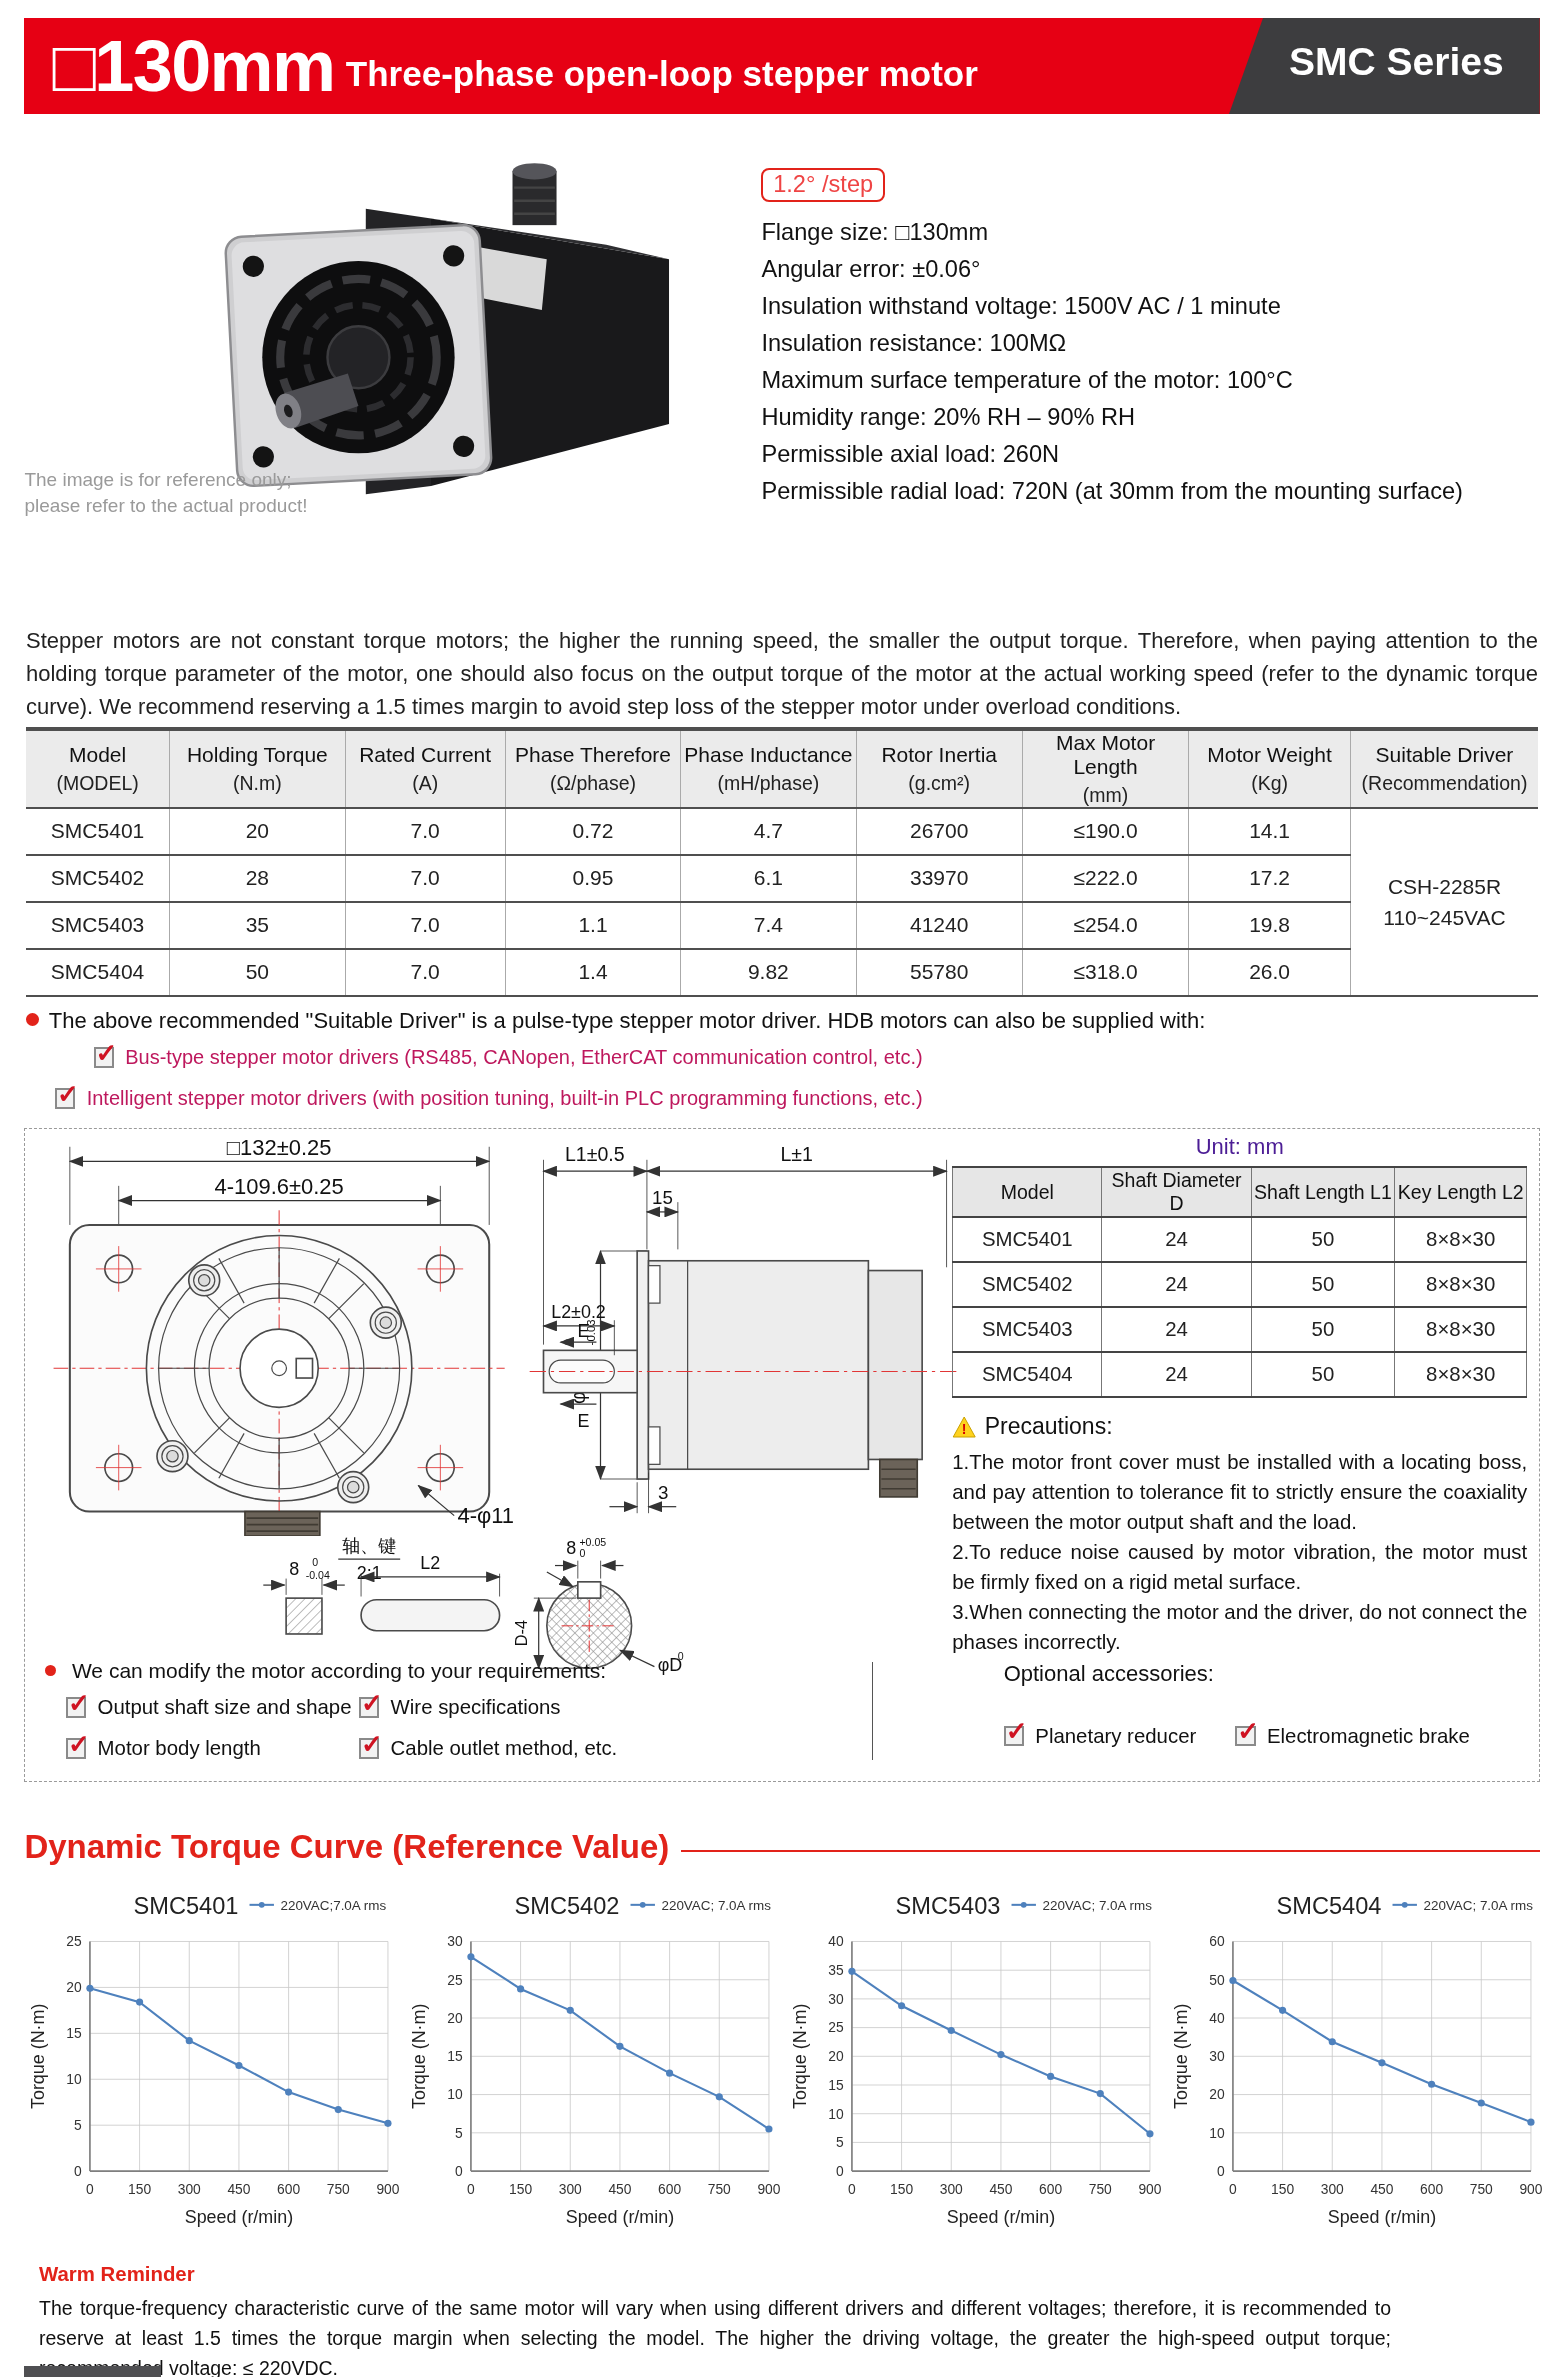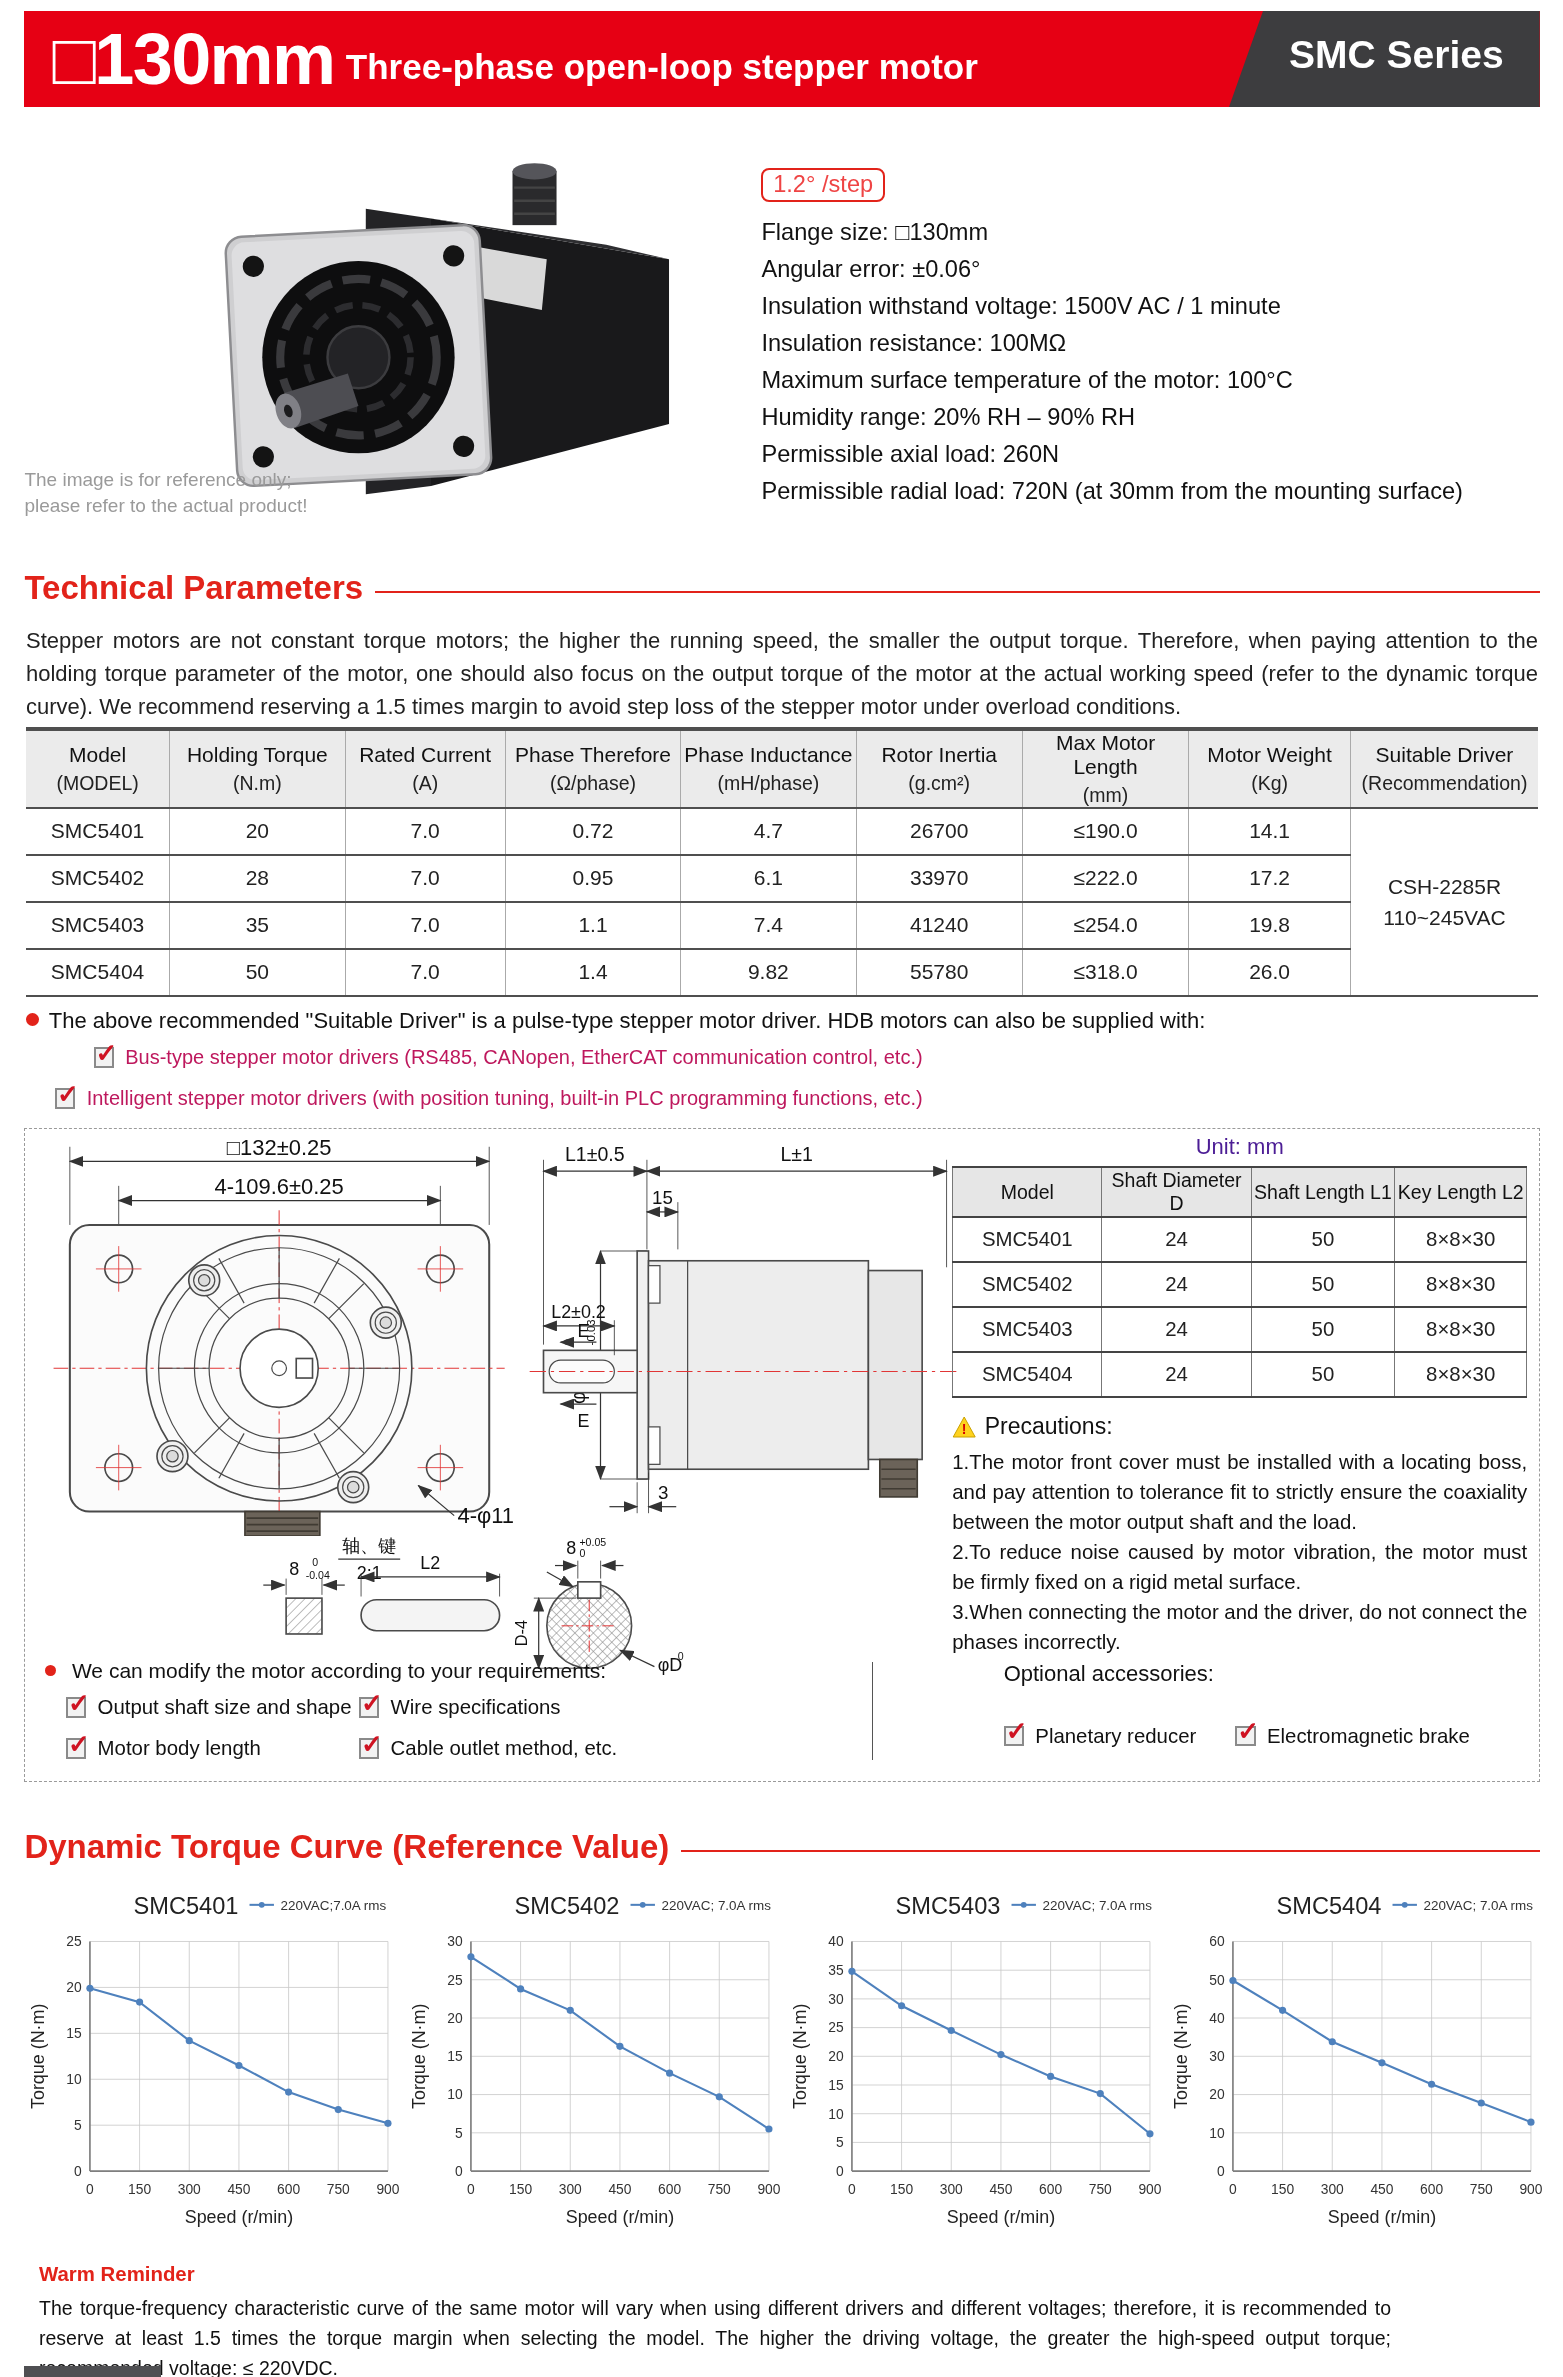--- a/index.html
+++ b/index.html
@@ -1,19 +1,19 @@
 <!DOCTYPE html>
 <html style="font-size:13px"><head>
 <meta charset="utf-8">
 <style>
   html,body{margin:0;padding:0;background:#fff;}
   .page{position:relative;width:1564px;height:2377px;background:#fff;overflow:hidden;
         font-family:"Liberation Sans", sans-serif;color:#1a1a1a;}
   
-  .banner{position:absolute;top:11px;left:24.4px;right:24.4px;height:96px;background:#e60014;display:flex;}
+  .banner{position:absolute;top:18px;left:24.4px;right:24.4px;height:96px;background:#e60014;display:flex;}
   .banner-left{flex:1;display:flex;align-items:baseline;padding-left:28px;overflow:hidden;}
   .banner-size{color:#fff;font-size:72px;font-weight:bold;line-height:96px;letter-spacing:-1.6px;}
   .banner-sub{color:#fff;font-size:35px;font-weight:bold;margin-left:11.4px;position:relative;top:-4.9px;}
   .banner-series{background:#3d3d3f;color:#fff;font-size:39px;font-weight:bold;
       display:flex;align-items:center;padding:0 36px 8px 60px;
       clip-path:polygon(34px 0,100% 0,100% 100%,0 100%);}
   
   .product{position:absolute;top:137px;left:24.4px;right:24.4px;height:397px;}
   .photo{position:absolute;left:138px;top:0;}
   .caption{position:absolute;left:0;bottom:14.7px;font-size:19px;color:#9a9a9a;line-height:26px;}
@@ -138,24 +138,20 @@
       <div class="spec-line">Angular error: ±0.06°</div>
       <div class="spec-line">Insulation withstand voltage: 1500V AC / 1 minute</div>
       <div class="spec-line">Insulation resistance: 100MΩ</div>
       <div class="spec-line">Maximum surface temperature of the motor: 100°C</div>
       <div class="spec-line">Humidity range: 20% RH – 90% RH</div>
       <div class="spec-line">Permissible axial load: 260N</div>
       <div class="spec-line">Permissible radial load: 720N (at 30mm from the mounting surface)</div>
     </div>
   </div>
 
-  <div class="sect" style="top:569px;">
-    <span class="t">Technical Parameters</span>
-    <span class="ln"></span>
-  </div>
   <div class="para" style="top:624px;">Stepper motors are not constant torque motors; the higher the running speed, the smaller the output torque. Therefore, when paying attention to the holding torque parameter of the motor, one should also focus on the output torque of the motor at the actual working speed (refer to the dynamic torque curve). We recommend reserving a 1.5 times margin to avoid step loss of the stepper motor under overload conditions.</div>
 
   <table class="ttab">
     <colgroup>
       <col style="width:9.5%">
         <col style="width:11.6%">
         <col style="width:10.6%">
         <col style="width:11.6%">
       <col style="width:11.6%">
         <col style="width:11.0%">

